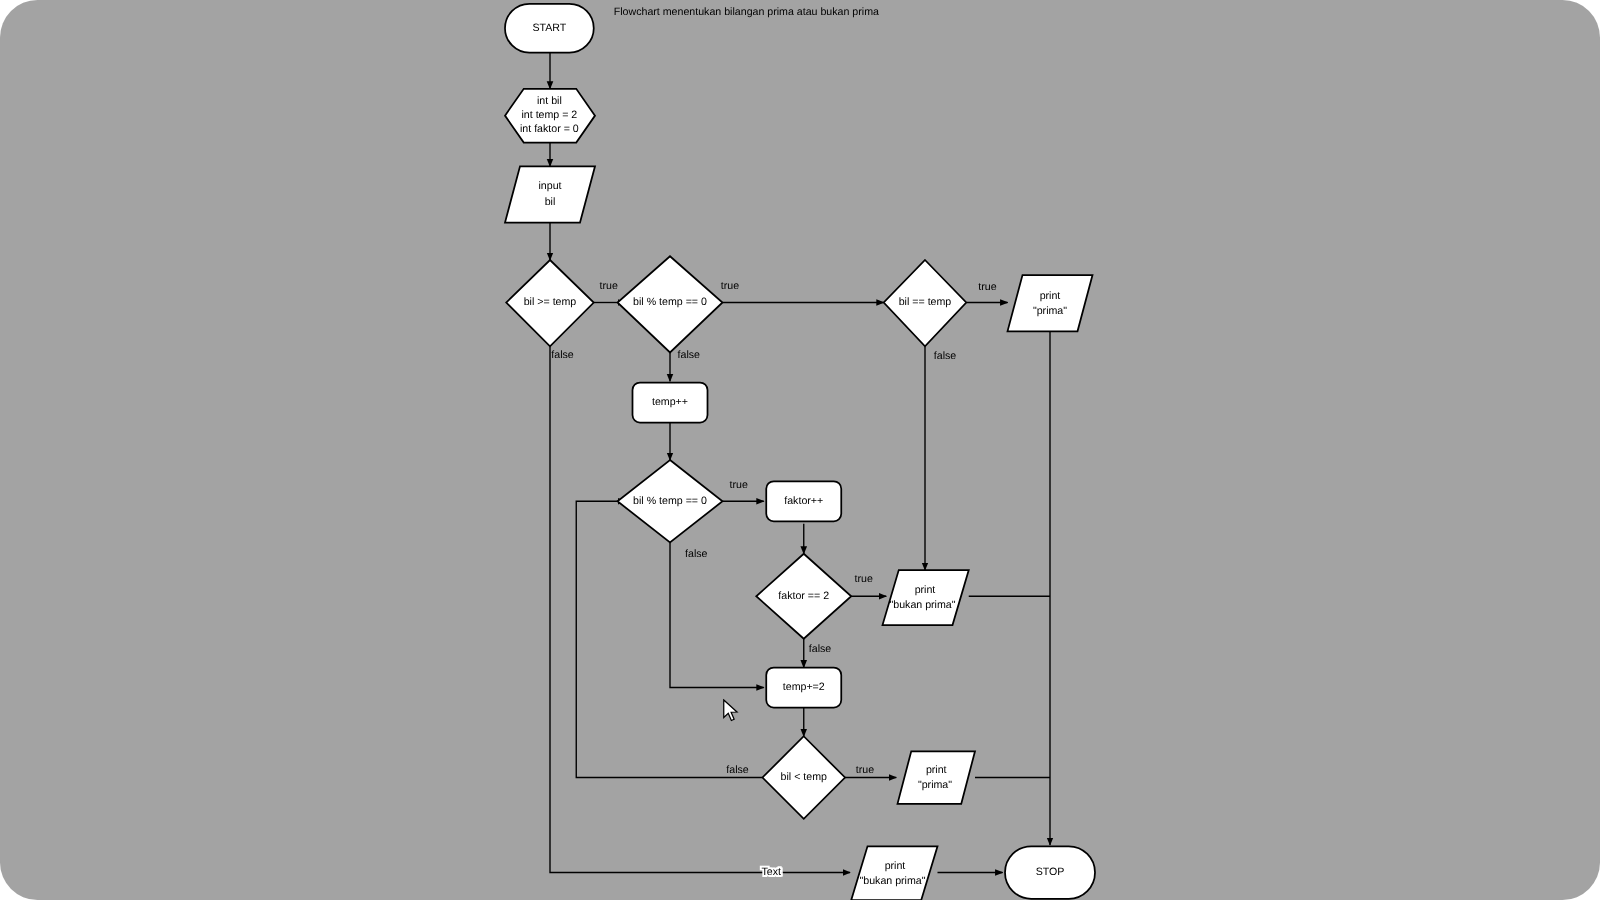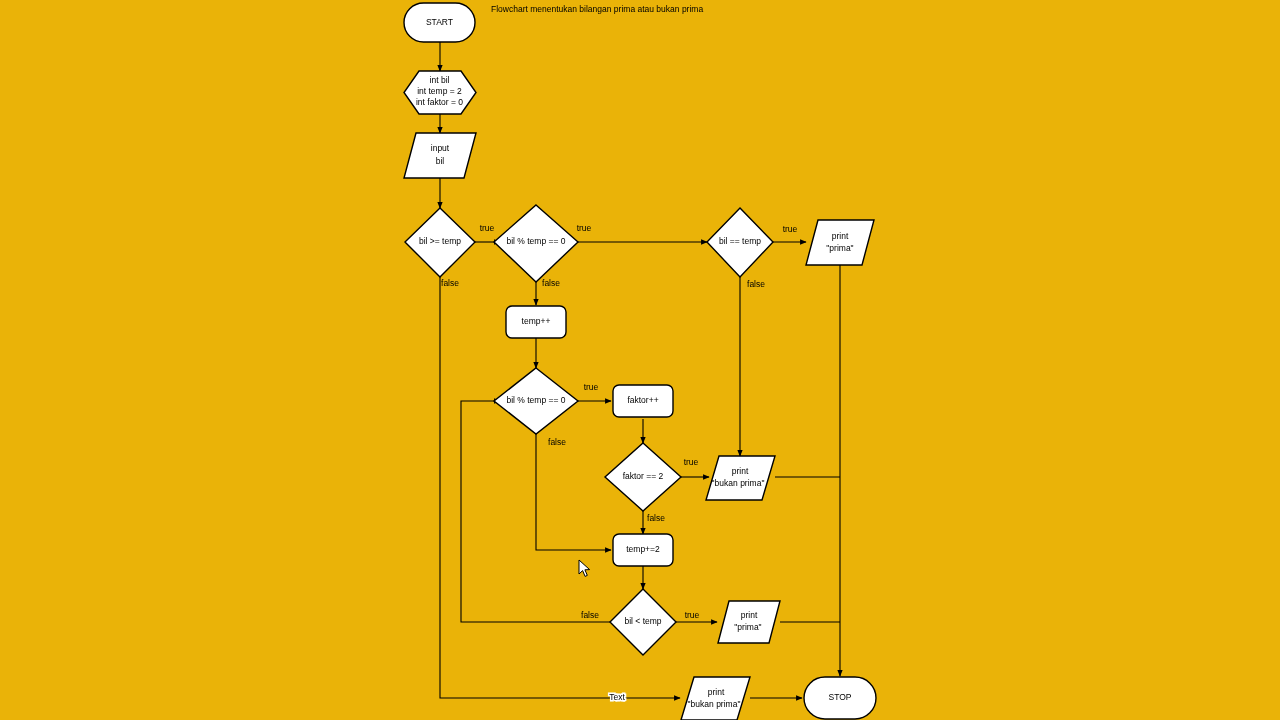--- a/index.html
+++ b/index.html
@@ -11,21 +11,22 @@
     width: 1280px;
     height: 720px;
     overflow: hidden;
     font-family: "Liberation Sans", sans-serif;
     color: #000000;
   }
   #canvas {
     position: relative;
     width: 1280px;
     height: 720px;
-    background: #eab308;
+    background: #a3a3a3;
+    border-radius: 30px;
   }
   #flow-svg {
     position: absolute;
     left: 0;
     top: 0;
     width: 1280px;
     height: 720px;
   }
   .shape {
     fill: #ffffff;

